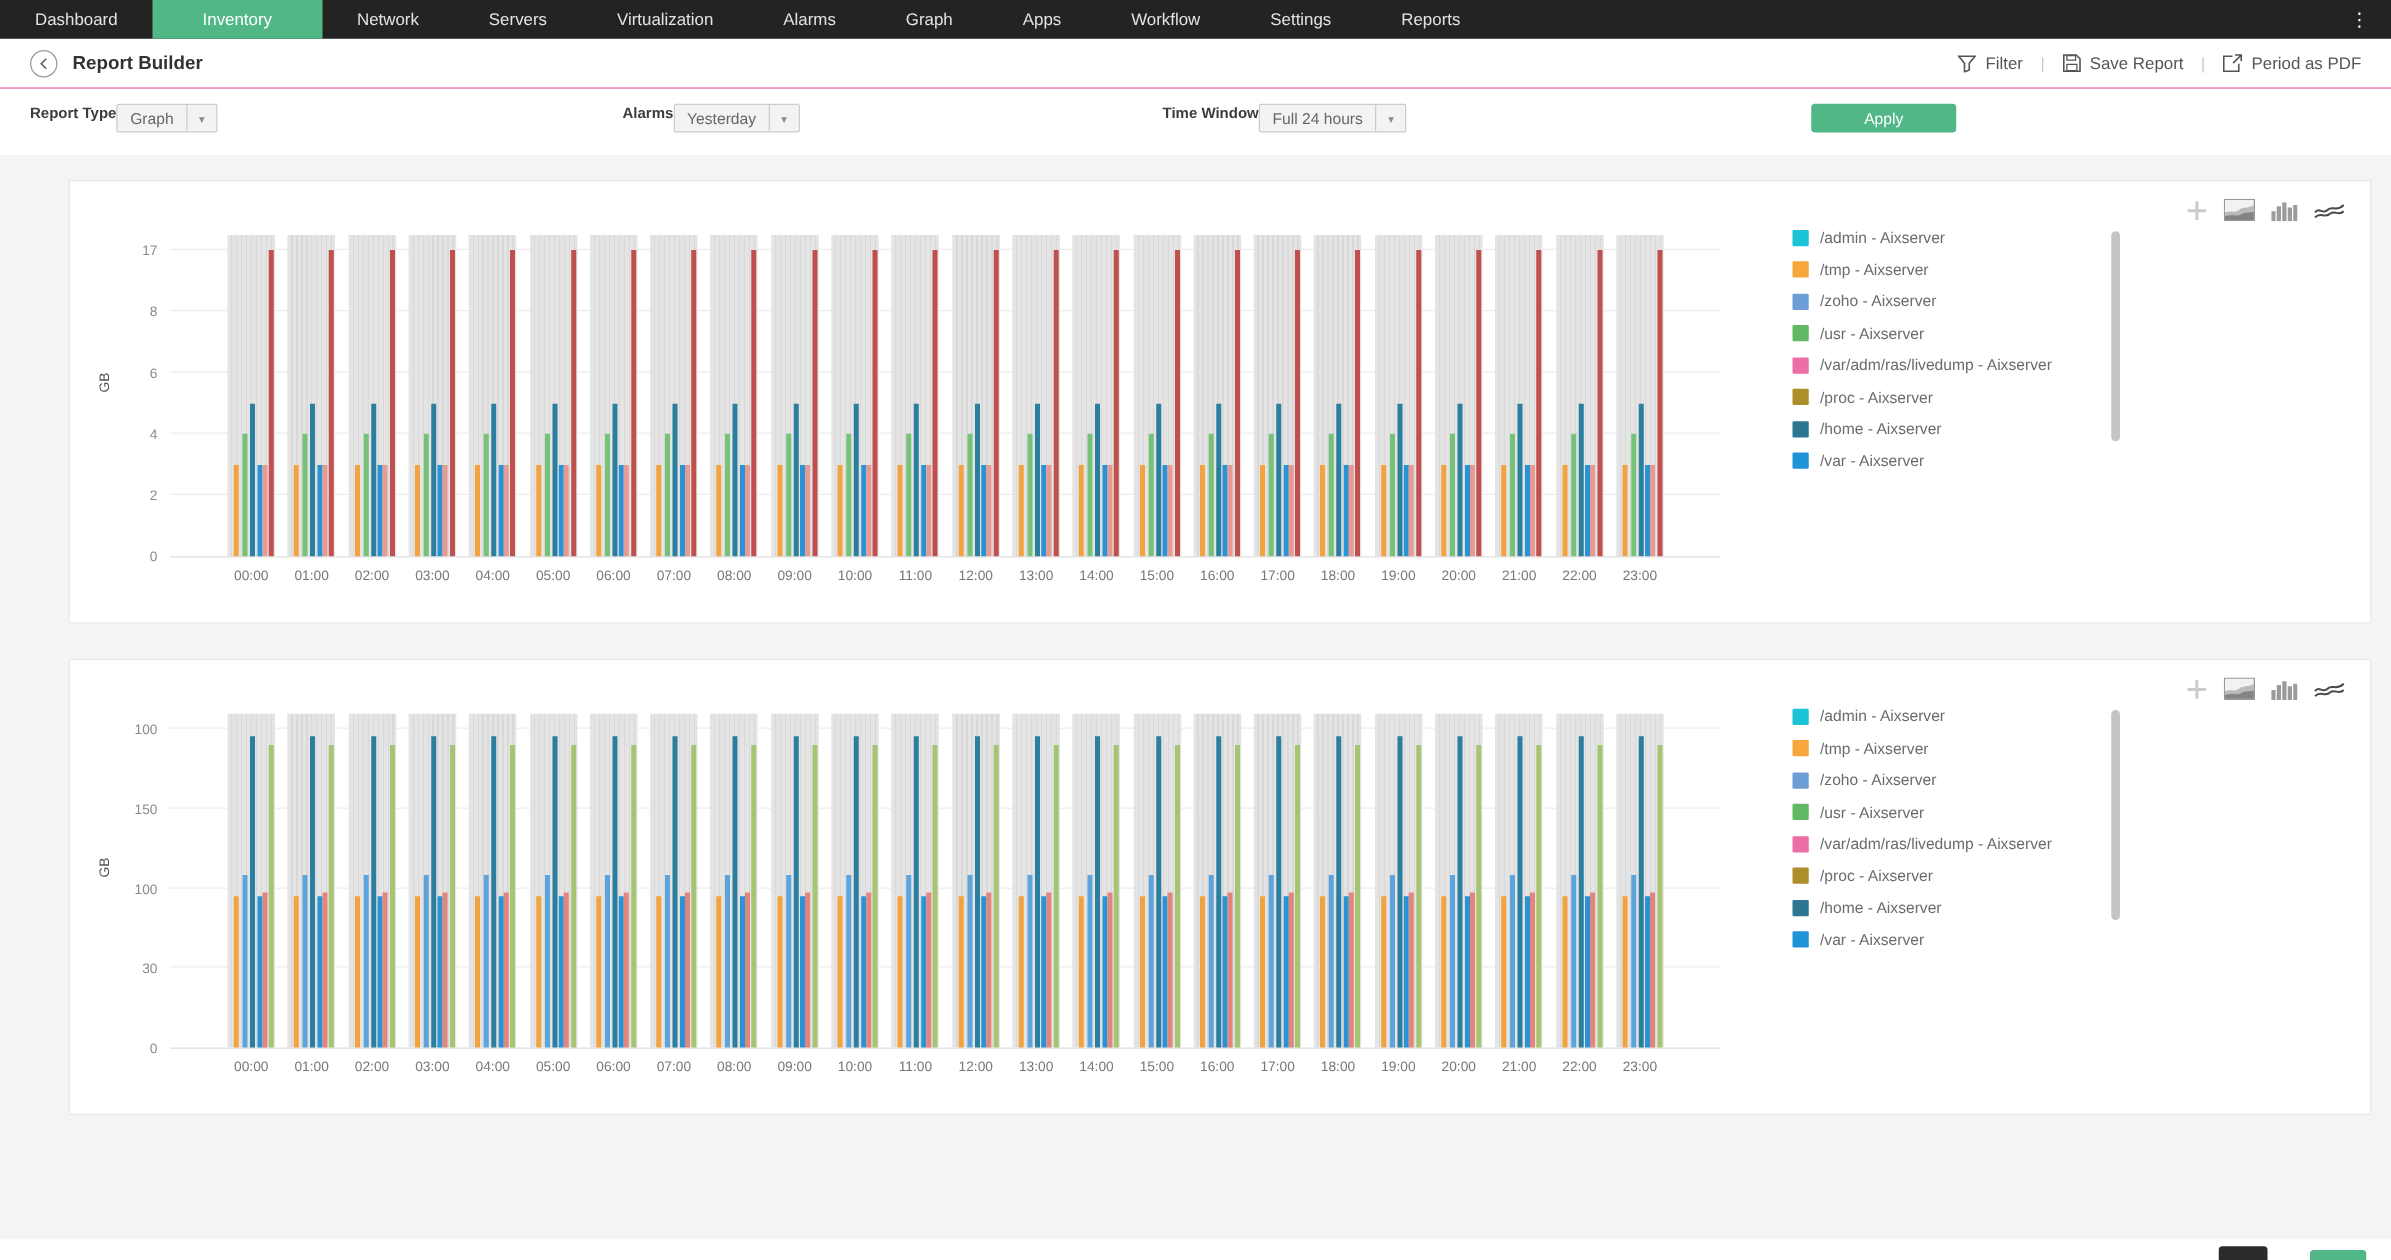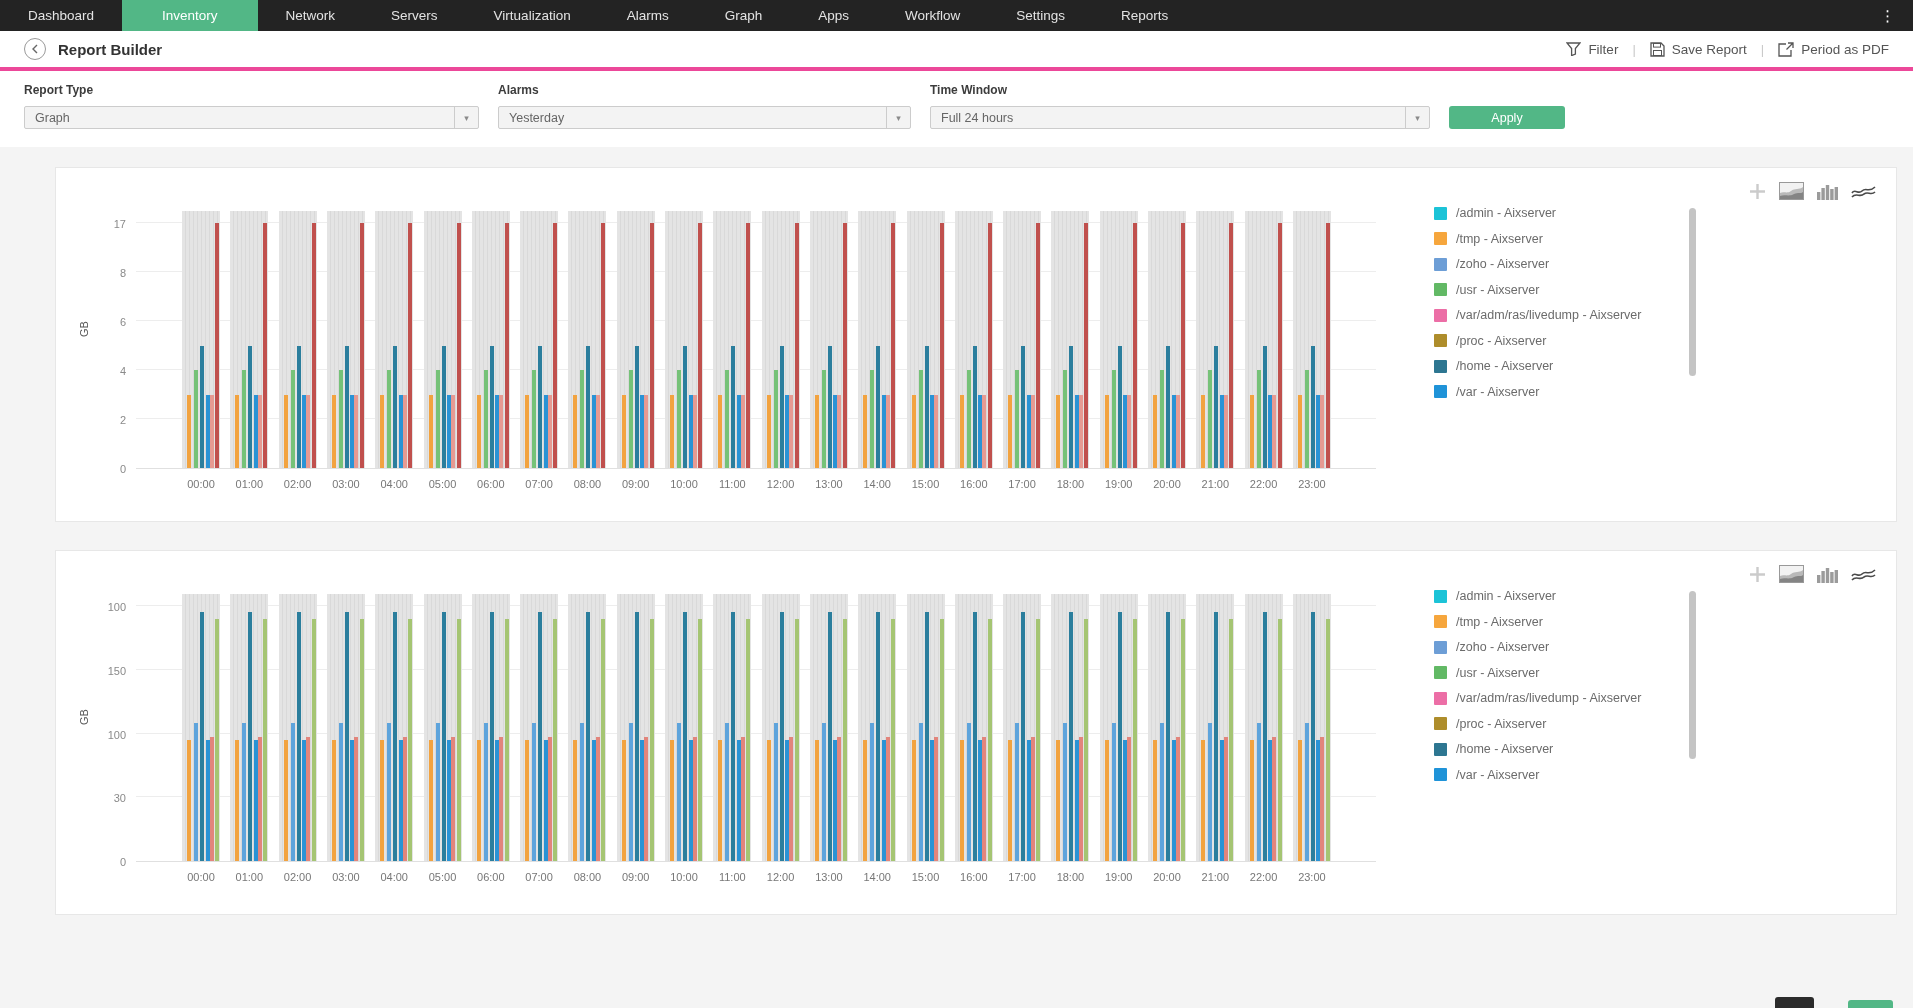--- a/index.html
+++ b/index.html
@@ -7,31 +7,31 @@
   body { font-family:"Liberation Sans", sans-serif; background:#ffffff; }
   .screen { position:relative; width:1913px; height:1008px; overflow:hidden; background:#fff; }
 
   
   .topnav { height:31px; background:#232323; display:flex; align-items:stretch; position:relative; }
   .topnav .nav-item { color:#e3e3e3; font-size:13.5px; display:flex; align-items:center; padding:0 28px; cursor:pointer; }
   .topnav .nav-item.active { background:#52b786; color:#fff; padding:0 40px; }
   .topnav .kebab { position:absolute; right:10px; top:0; height:31px; display:flex; align-items:center; color:#fff; font-size:15px; letter-spacing:0; padding:0 8px; cursor:pointer; }
 
   
-  .page-header { height:40px; background:#fff; display:flex; align-items:center; padding:0 24px; border-bottom:4px solid #ec4899; }
+  .page-header { height:40px; background:#fff; display:flex; align-items:center; padding:0 24px; border-bottom:1px solid #ec4899; }
   .back-btn { width:22px; height:22px; border:1px solid #9a9a9a; border-radius:50%; display:flex; align-items:center; justify-content:center; margin-right:12px; cursor:pointer; color:#666; }
   .page-title { font-size:15px; font-weight:700; color:#333; }
   .header-actions { margin-left:auto; display:flex; align-items:center; gap:14px; }
   .action { display:flex; align-items:center; gap:7px; font-size:13.5px; color:#555; cursor:pointer; }
   .action svg { display:block; }
   .action-sep { color:#c9c9c9; font-size:13px; }
 
   
   .form-row { background:#fff; padding:12px 24px 18px 24px; display:flex; align-items:flex-end; gap:19px; }
-  .field { display:flex; flex-direction:column; }
+  .field { display:flex; flex-direction:row; }
   .field-label { font-size:12px; font-weight:700; color:#3c3c3c; margin-bottom:9px; }
   .select { height:23px; background:#f3f3f3; border:1px solid #cccccc; border-radius:2px; display:flex; align-items:center; cursor:pointer; }
   .select-value { flex:1; font-size:12.5px; color:#666; padding:0 10px; }
   .select-arrow { width:24px; height:100%; border-left:1px solid #cccccc; display:flex; align-items:center; justify-content:center; color:#8a8a8a; font-size:9px; }
   .apply-btn { height:23px; width:116px; background:#52b786; border:none; border-radius:3px; color:#fff; font-size:12.5px; cursor:pointer; font-family:inherit; }
 
   
   .content { background:#f4f4f4; height:867px; padding:20px 16px 0 55px; }
   .card { background:#fff; border:1px solid #e7e7e7; position:relative; padding:18px 20px 26px 20px; margin-bottom:28px; }
   .card-title { font-size:13.5px; font-weight:700; color:#333; }

